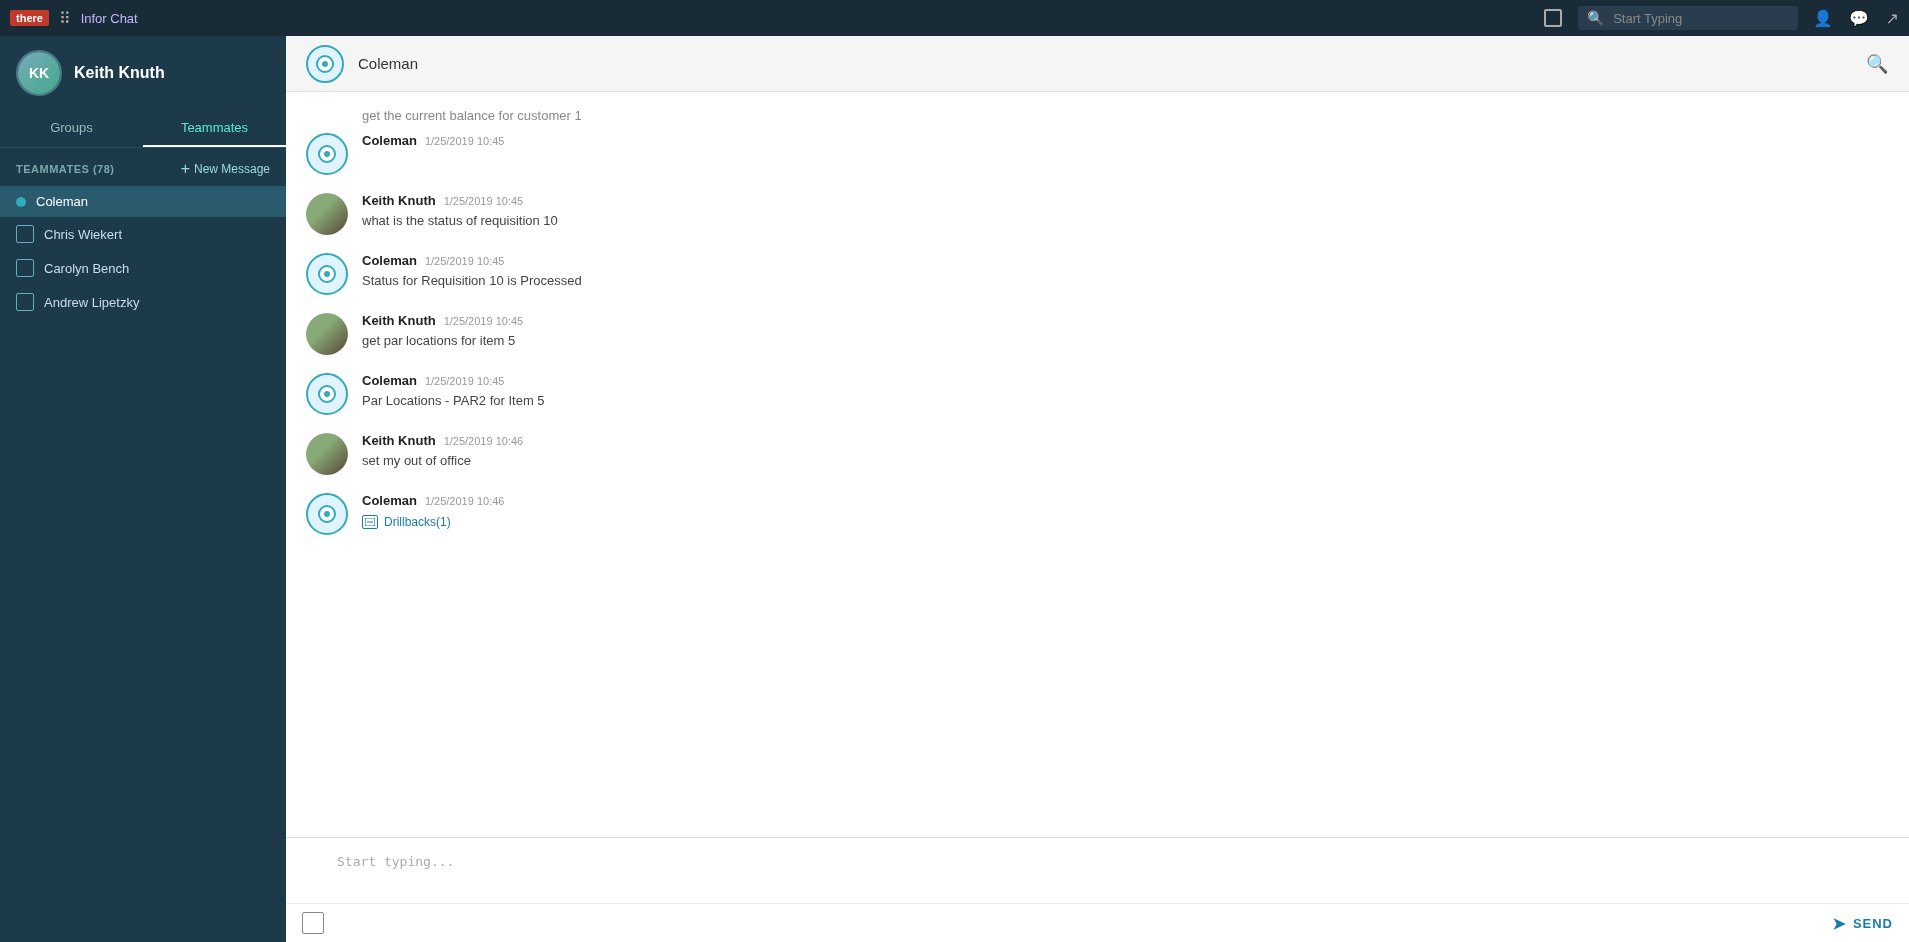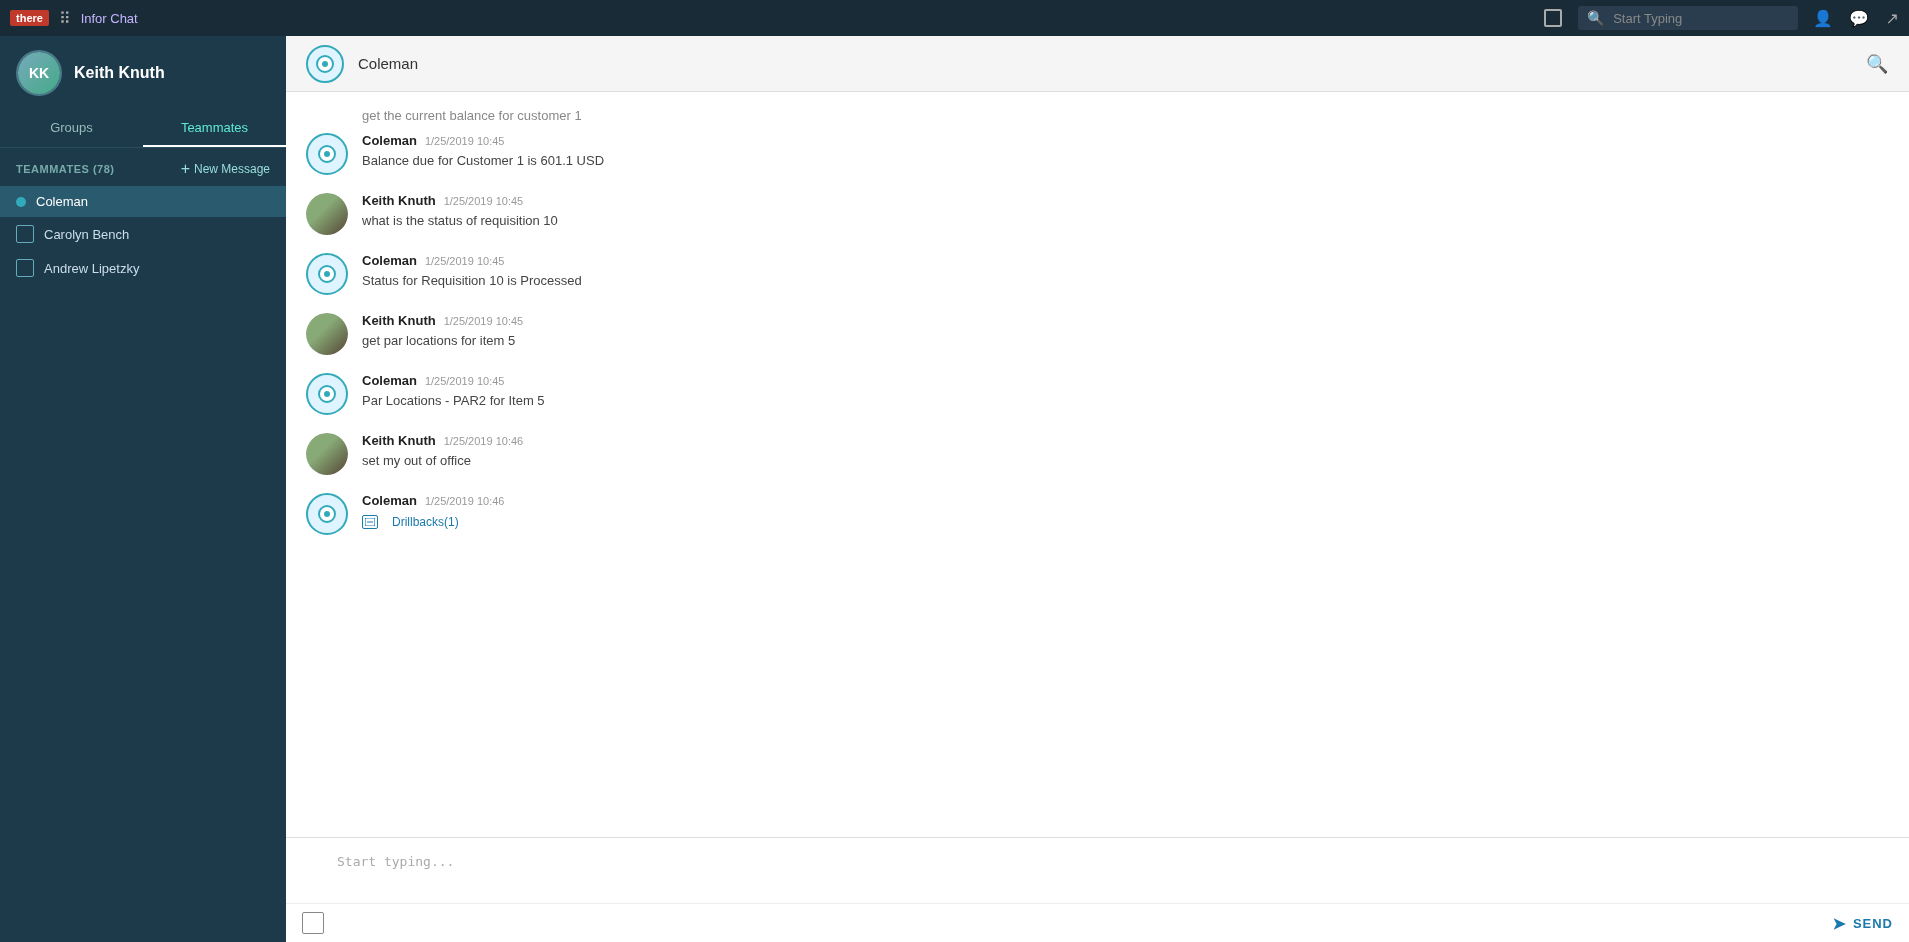--- a/index.html
+++ b/index.html
@@ -318,21 +318,21 @@
       color: #999;
     }
     .msg-text {
       font-size: 13px;
       color: #444;
       line-height: 1.5;
     }
     .drillback-link {
       display: inline-flex;
       align-items: center;
-      gap: 14px;
+      gap: 6px;
       color: #1a7aad;
       text-decoration: none;
       font-size: 12px;
       margin-top: 4px;
       cursor: pointer;
     }
     .drillback-icon {
       width: 16px;
       height: 14px;
       border: 1.5px solid #1a7aad;
@@ -449,20 +449,24 @@
       </button>
     </div>
 
     <ul class="sidebar-list">
       <li class="sidebar-item active">
         <span class="sidebar-item-dot"></span>
         <span>Coleman</span>
       </li>
       <li class="sidebar-item">
         <span class="sidebar-item-icon"></span>
+        <span>Chris Wiekert</span>
+      </li>
+      <li class="sidebar-item">
+        <span class="sidebar-item-icon"></span>
         <span>Carolyn Bench</span>
       </li>
       <li class="sidebar-item">
         <span class="sidebar-item-icon"></span>
         <span>Andrew Lipetzky</span>
       </li>
     </ul>
   </div>
 
   <div class="chat-area">
@@ -489,21 +493,20 @@
         <div class="msg-avatar msg-avatar-bot">
           <div class="msg-avatar-bot-inner">
             <div class="msg-avatar-bot-dot"></div>
           </div>
         </div>
         <div class="msg-content">
           <div class="msg-header">
             <span class="msg-sender">Coleman</span>
             <span class="msg-time">1/25/2019 10:45</span>
           </div>
-          <div class="msg-text">Balance due for Customer 1 is 601.1 USD</div>
         </div>
       </div>
 
       <div class="message-row">
         <div class="msg-avatar msg-avatar-user">
           <div class="msg-avatar-photo" style="background:linear-gradient(135deg,#8a7 40%,#543 100%);width:100%;height:100%;display:flex;align-items:center;justify-content:center;border-radius:50%;"></div>
         </div>
         <div class="msg-content">
           <div class="msg-header">
             <span class="msg-sender">Keith Knuth</span>

